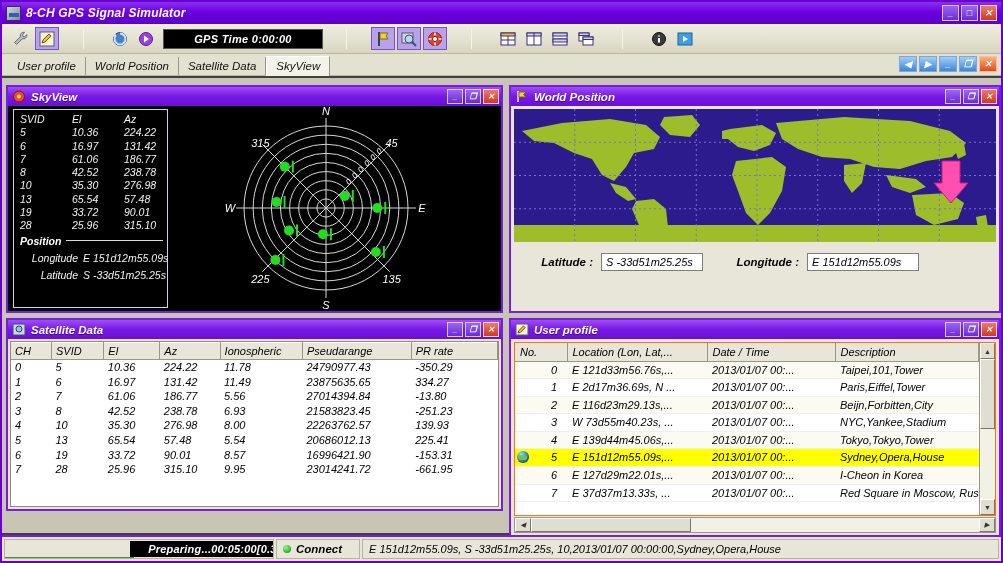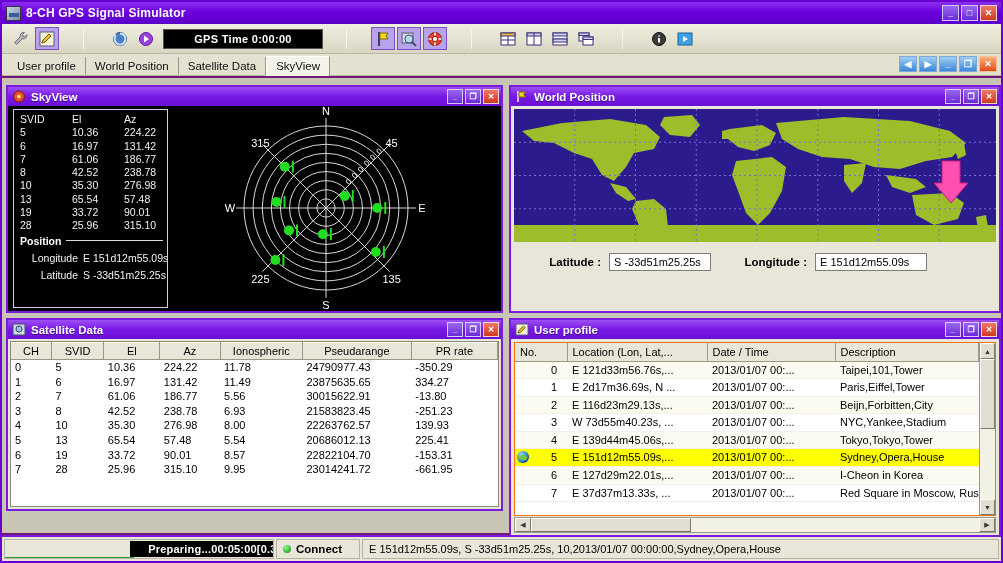--- a/index.html
+++ b/index.html
@@ -7,23 +7,24 @@
     margin: 0; padding: 0;
     width: 1003px; height: 563px;
     overflow: hidden;
     font-family: "Liberation Sans", sans-serif;
     font-size: 11px;
     background: #d6d3c4;
   }
   #app {
     position: relative;
     width: 1003px; height: 563px;
-    background: #701a75;
+    background: #404040;
     border: 2px solid #6a00d0;
     overflow: hidden;
+    font-style: italic;
   }
 
   
   .titlebar {
     height: 22px;
     background: linear-gradient(to bottom, #8a2ff0 0%, #6d00e0 45%, #5a00c8 100%);
     display: flex; align-items: center;
     padding: 0 2px 0 4px;
     position: relative;
   }
@@ -200,21 +201,21 @@
   .sky-right { flex: 1; position: relative; }
 
   
   #worldpos { left: 507px; top: 7px; width: 492px; height: 228px; }
   .wp-map {
     position: absolute; left: 3px; top: 3px; right: 3px; height: 133px;
     background: #2b1b8c; overflow: hidden;
   }
   .wp-fields {
     position: absolute; left: 0; right: 0; top: 139px; bottom: 0;
-    background: #e8e6d8; padding: 8px 0 0 22px;
+    background: #e8e6d8; padding: 8px 0 0 14px;
   }
   .wp-row { display: flex; align-items: center; margin-bottom: 7px; }
   .wp-lab {
     font-weight: bold; font-size: 11.5px; color: #000;
     width: 68px; text-align: right; margin-right: 8px;
   }
   .wp-lab.wide { width: 68px; }
   .wp-inp {
     background: #fff; border: 1px solid #7d7d7d;
     height: 18px; line-height: 16px;
@@ -227,21 +228,21 @@
 
   
   #satdata { left: 4px; top: 240px; width: 497px; height: 193px; }
   .grid { width: 100%; border-collapse: collapse; background: #fff; }
   .grid thead th {
     background: #e8e6d8;
     border-right: 1px solid #9a9784;
     border-bottom: 1px solid #9a9784;
     border-top: 1px solid #ffffff;
     font-weight: normal; font-size: 11px; color: #000;
-    text-align: center; padding: 2px 4px; height: 17px;
+    text-align: left; padding: 2px 4px; height: 17px;
     white-space: nowrap;
   }
   .grid tbody td {
     font-size: 11px; color: #000; padding: 0 4px;
     height: 14.6px; line-height: 14.6px; white-space: nowrap;
   }
   .sat-wrap { position: absolute; inset: 2px; background: #fff; border: 1px solid #8e8b79; overflow: hidden; }
 
   
   #userprof { left: 507px; top: 240px; width: 492px; height: 262px; }
@@ -758,21 +759,21 @@
                   <td>11.49</td>
                   <td>23875635.65</td>
                   <td>334.27</td>
                 </tr>
                 <tr>
                   <td>2</td>
                   <td>7</td>
                   <td>61.06</td>
                   <td>186.77</td>
                   <td>5.56</td>
-                  <td>30015622.91</td>
+                  <td>27014394.84</td>
                   <td>-13.80</td>
                 </tr>
                 <tr>
                   <td>3</td>
                   <td>8</td>
                   <td>42.52</td>
                   <td>238.78</td>
                   <td>6.93</td>
                   <td>21583823.45</td>
                   <td>-251.23</td>
@@ -794,21 +795,21 @@
                   <td>5.54</td>
                   <td>20686012.13</td>
                   <td>225.41</td>
                 </tr>
                 <tr>
                   <td>6</td>
                   <td>19</td>
                   <td>33.72</td>
                   <td>90.01</td>
                   <td>8.57</td>
-                  <td>22822104.70</td>
+                  <td>16996421.90</td>
                   <td>-153.31</td>
                 </tr>
                 <tr>
                   <td>7</td>
                   <td>28</td>
                   <td>25.96</td>
                   <td>315.10</td>
                   <td>9.95</td>
                   <td>23014241.72</td>
                   <td>-661.95</td>

